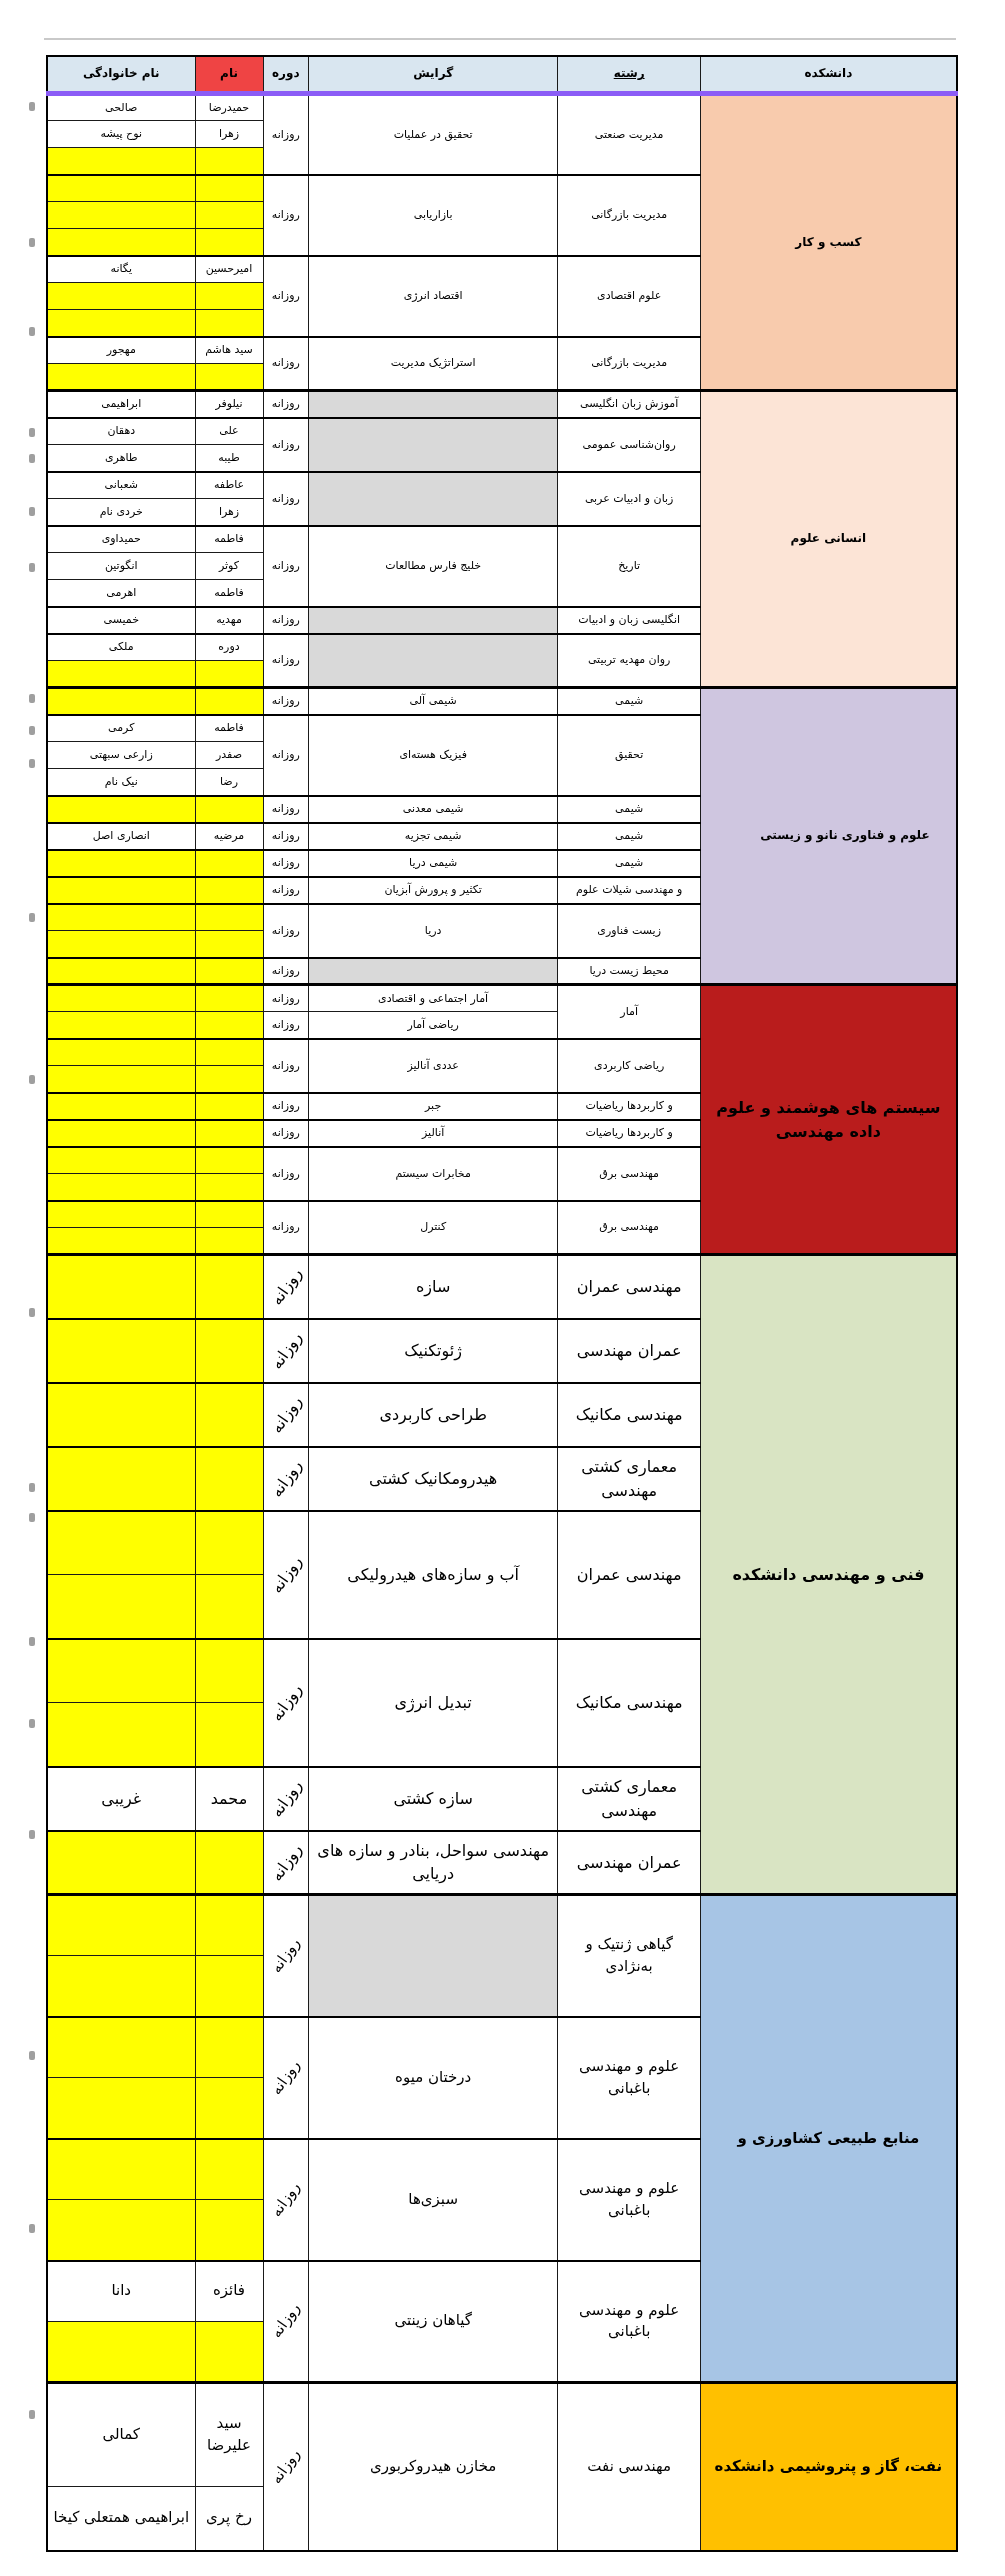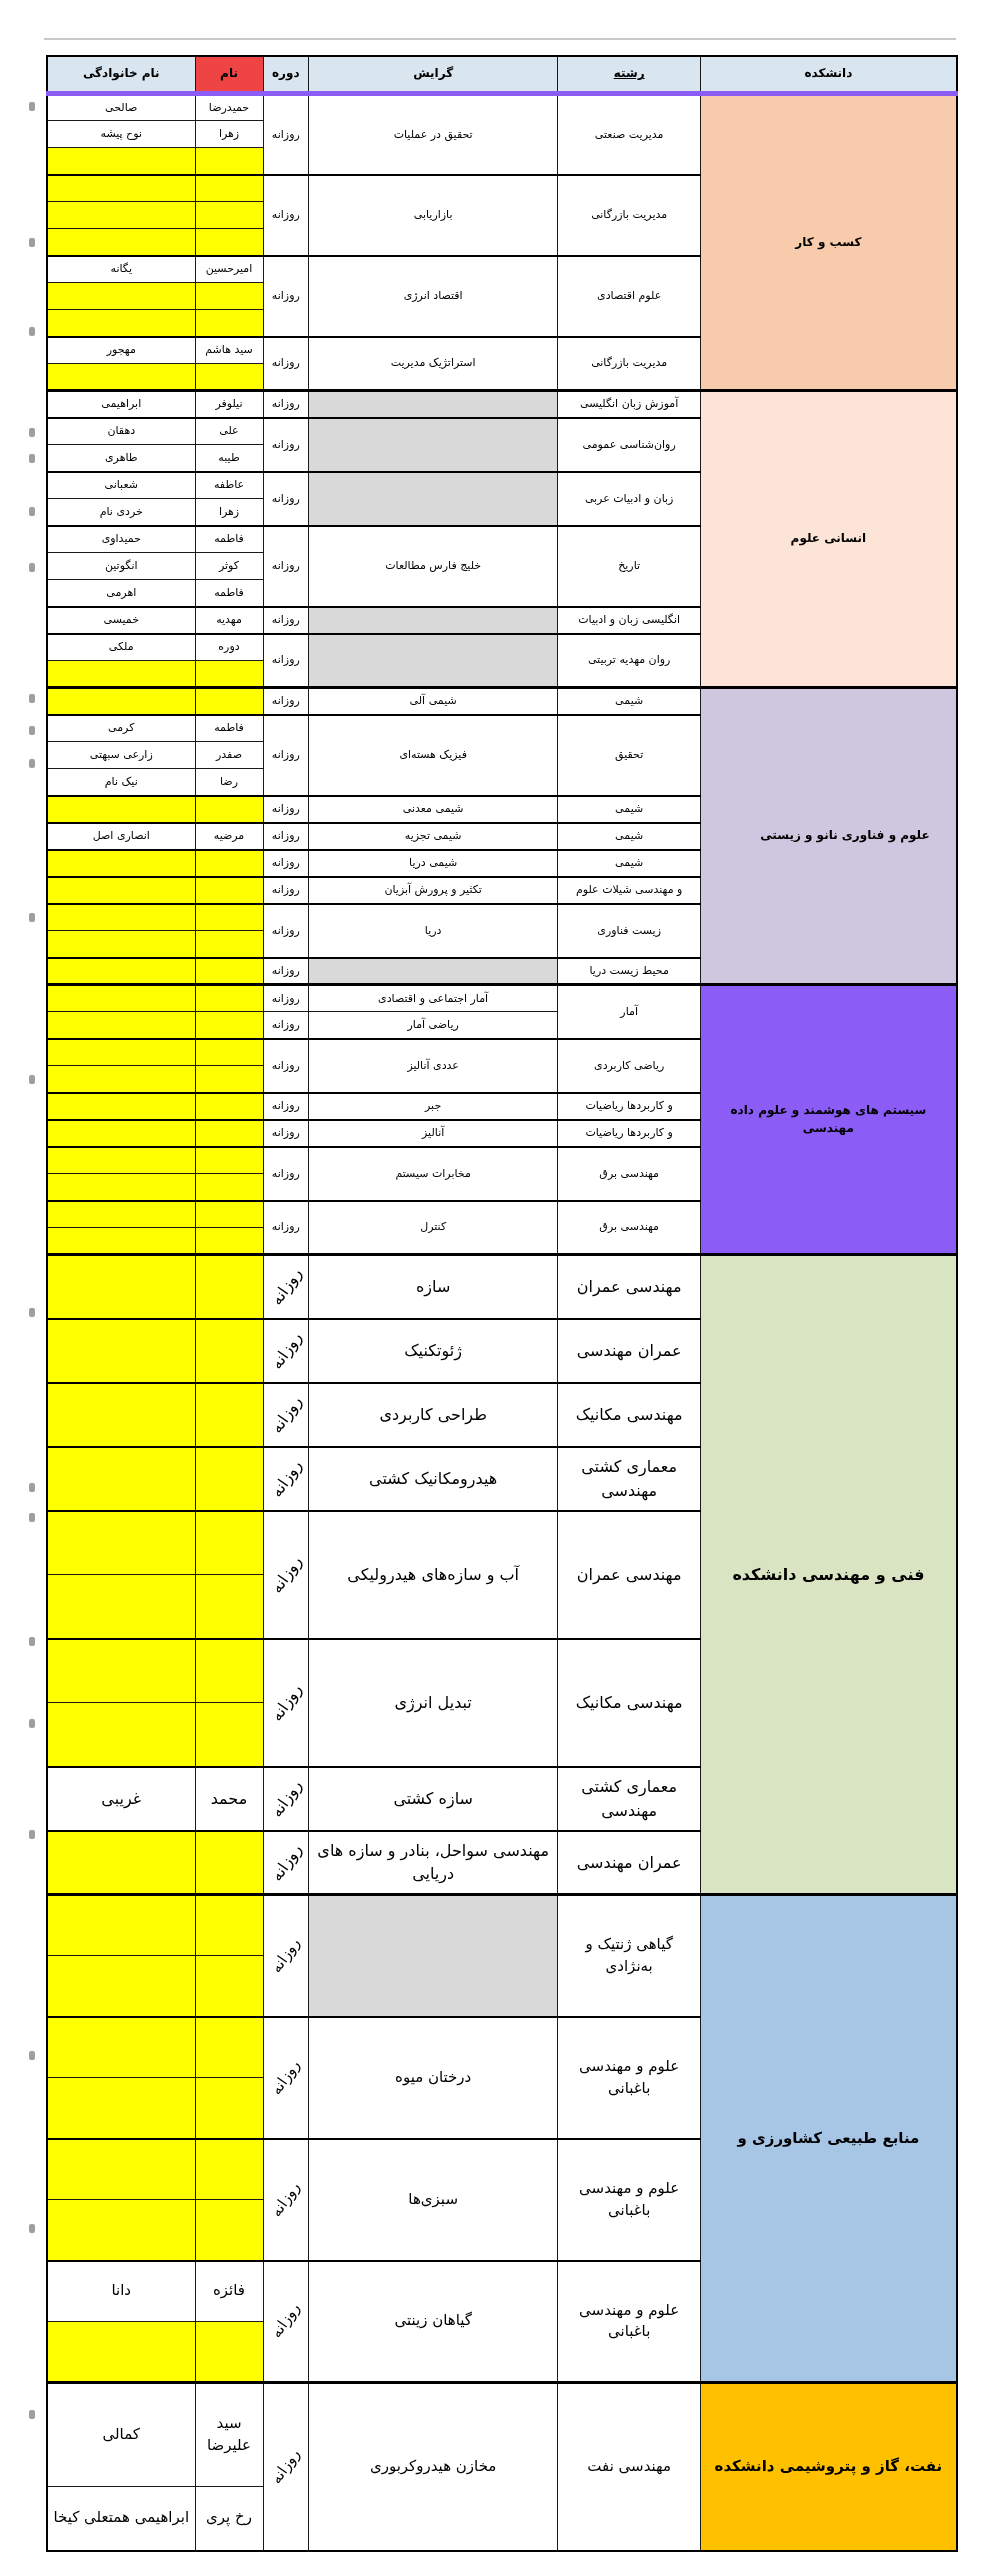--- a/index.html
+++ b/index.html
@@ -235,21 +235,21 @@
           <td class="name-cell yellow"></td>
         </tr>
         <tr class="grp-start" style="height: 27px; font-size: 11px;">
           <td class="major-cell">محیط زیست دریا</td>
           <td class="spec-cell gray"></td>
           <td class="period-cell"><span>روزانه</span></td>
           <td class="name-cell yellow"></td>
           <td class="name-cell yellow"></td>
         </tr>
         <tr class="fac-start" style="height: 27px; font-size: 11px;">
-          <td class="fac-cell" rowspan="10" style="background: #8b5cf6; font-size: 12px; margin-left: 44px;">سیستم های هوشمند و علوم داده مهندسی</td>
+          <td class="fac-cell" rowspan="10" style="background: #b91c1c; font-size: 16px; margin-left: 44px;">سیستم های هوشمند و علوم داده مهندسی</td>
           <td class="major-cell" rowspan="2">آمار</td>
           <td class="spec-cell">آمار اجتماعی و اقتصادی</td>
           <td class="period-cell"><span>روزانه</span></td>
           <td class="name-cell yellow"></td>
           <td class="name-cell yellow"></td>
         </tr>
         <tr style="height: 27px; font-size: 11px;">
           <td class="spec-cell">ریاضی آمار</td>
           <td class="period-cell"><span>روزانه</span></td>
           <td class="name-cell yellow"></td>

